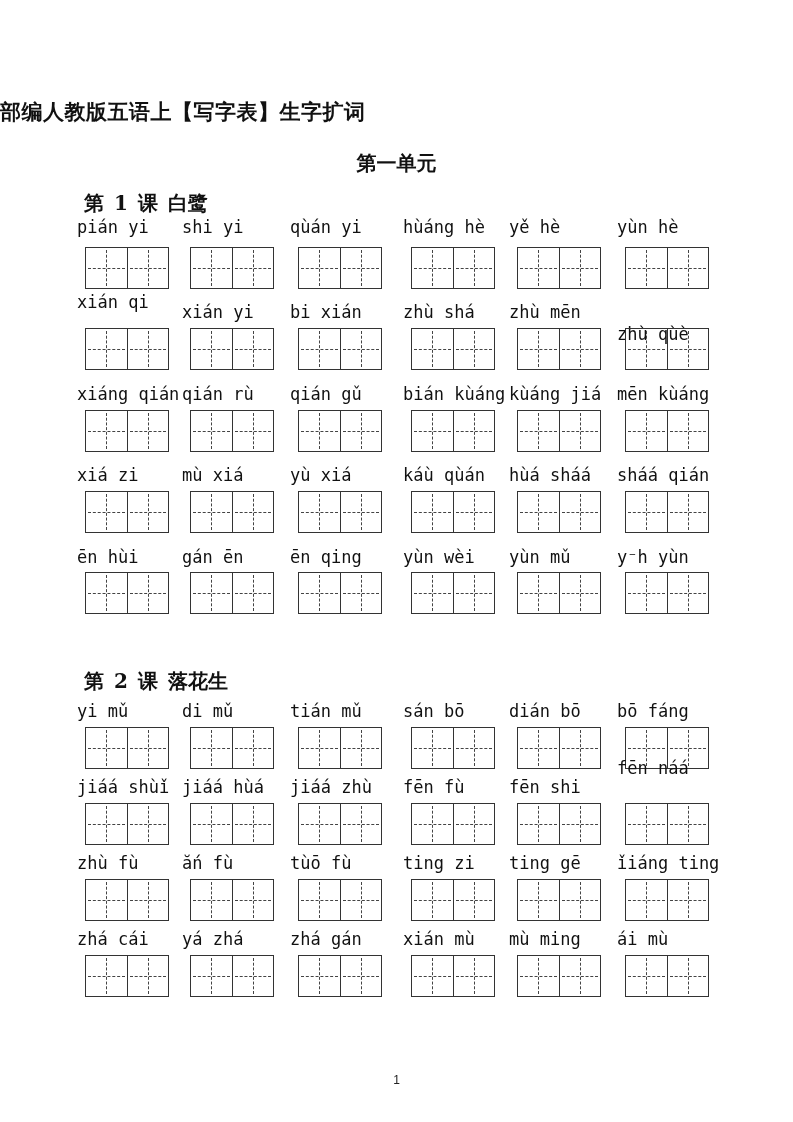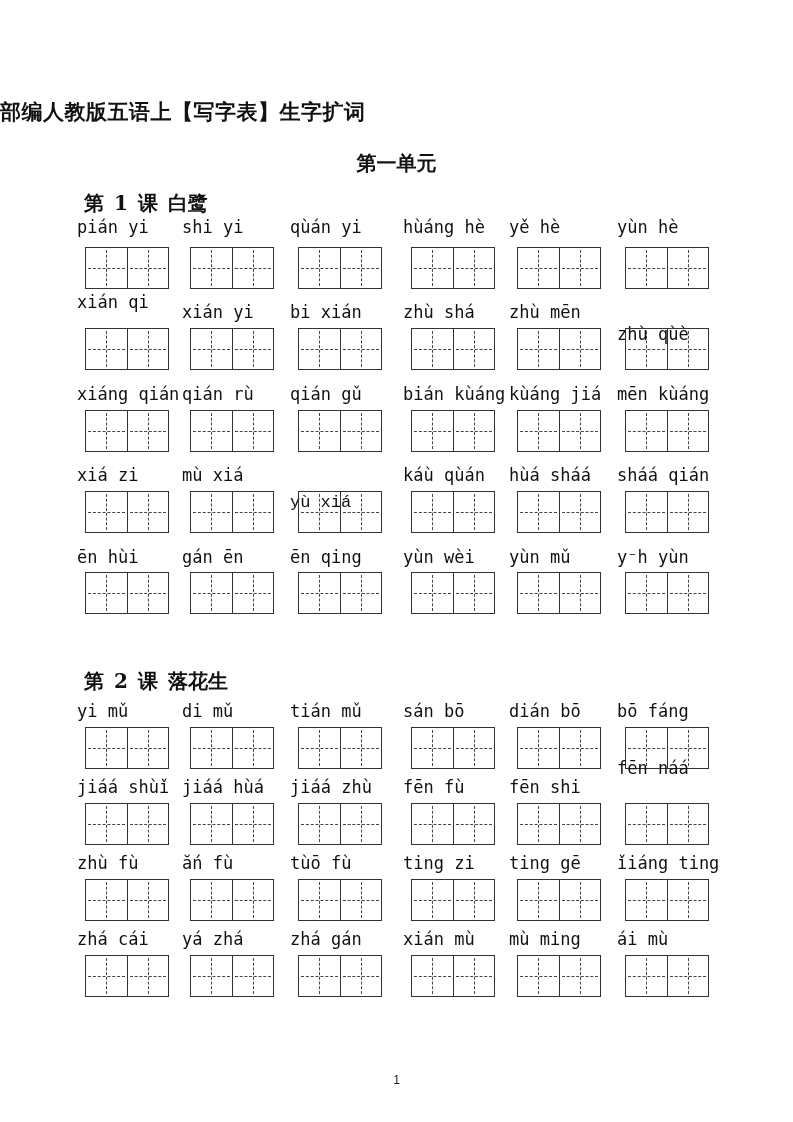--- a/index.html
+++ b/index.html
@@ -196,21 +196,21 @@
       </div>
     </div>
     <div class="group" style="left: 190px; top: 0px;">
       <div class="pinyin" style="top: 465px;">mù  xiá</div>
       <div class="boxes" style="top: 491px;">
         <div class="cell"></div>
         <div class="cell"></div>
       </div>
     </div>
     <div class="group" style="left: 298px; top: 0px;">
-      <div class="pinyin" style="top: 493px; font-family: Liberation Mono, monospace;">yù  xiá</div>
+      <div class="pinyin" style="top: 465px;">yù  xiá</div>
       <div class="boxes" style="top: 491px;">
         <div class="cell"></div>
         <div class="cell"></div>
       </div>
     </div>
     <div class="group" style="left: 411px; top: 0px;">
       <div class="pinyin" style="top: 465px;">káù  qùán</div>
       <div class="boxes" style="top: 491px;">
         <div class="cell"></div>
         <div class="cell"></div>

